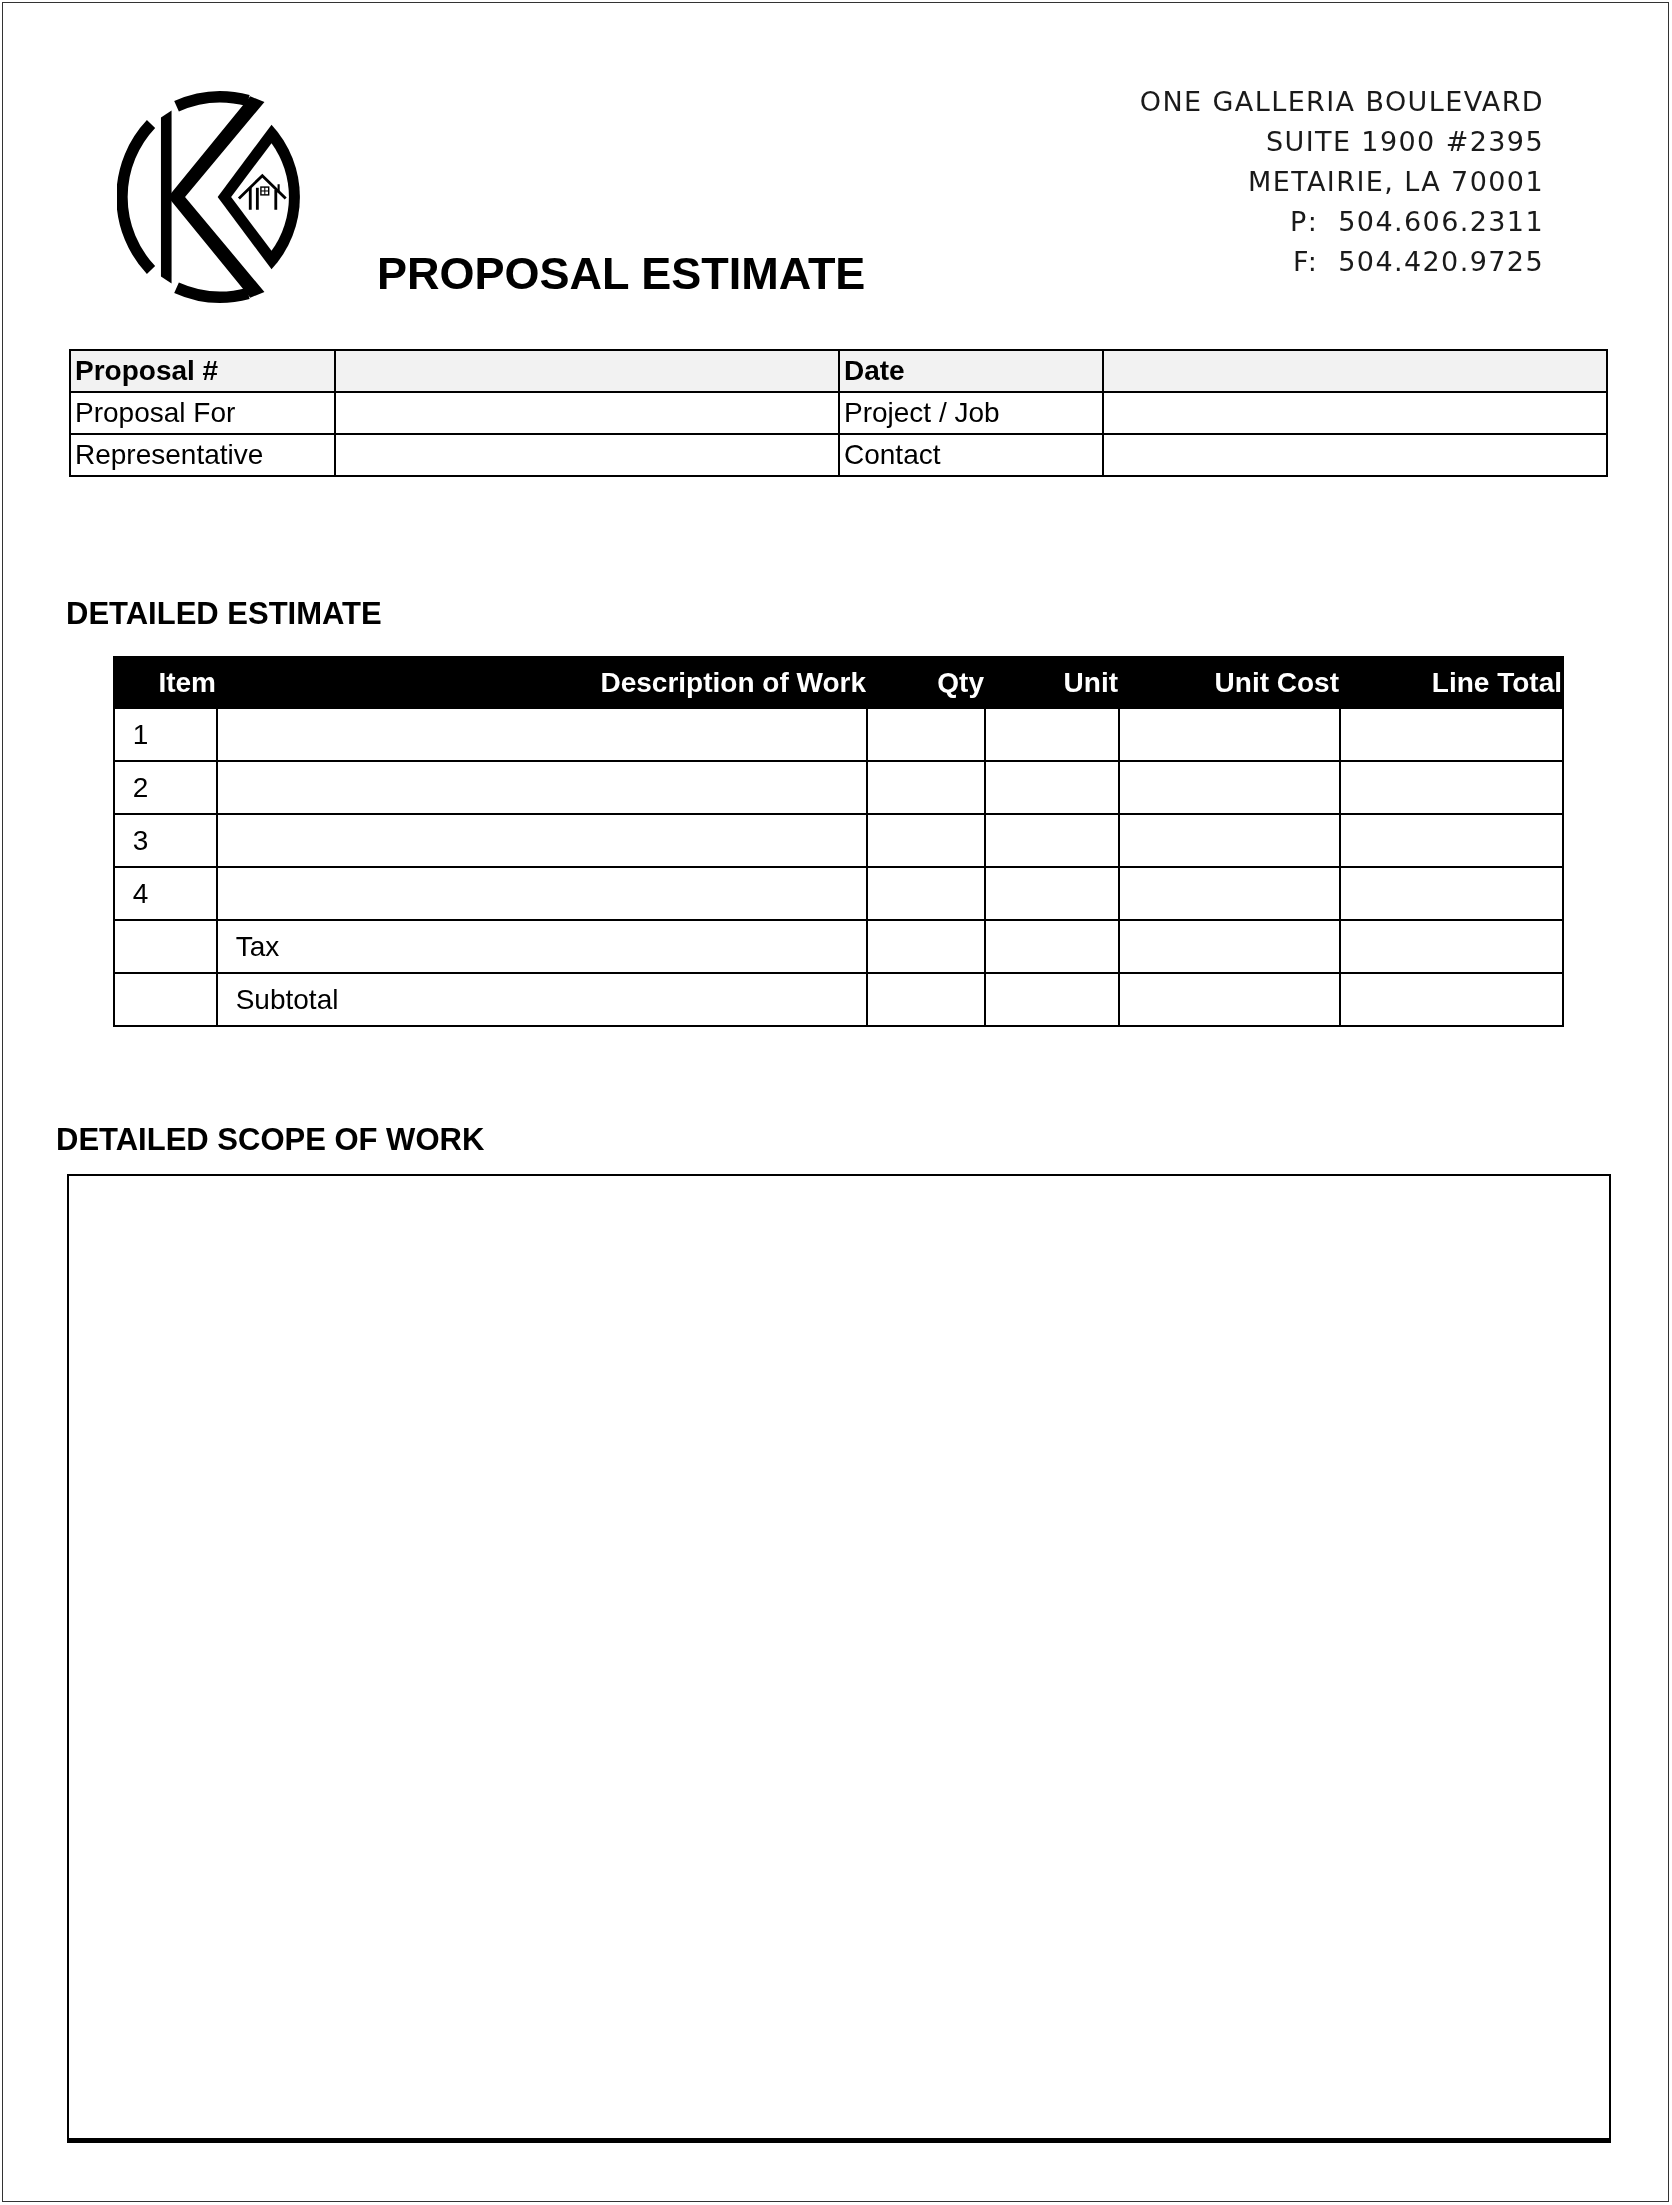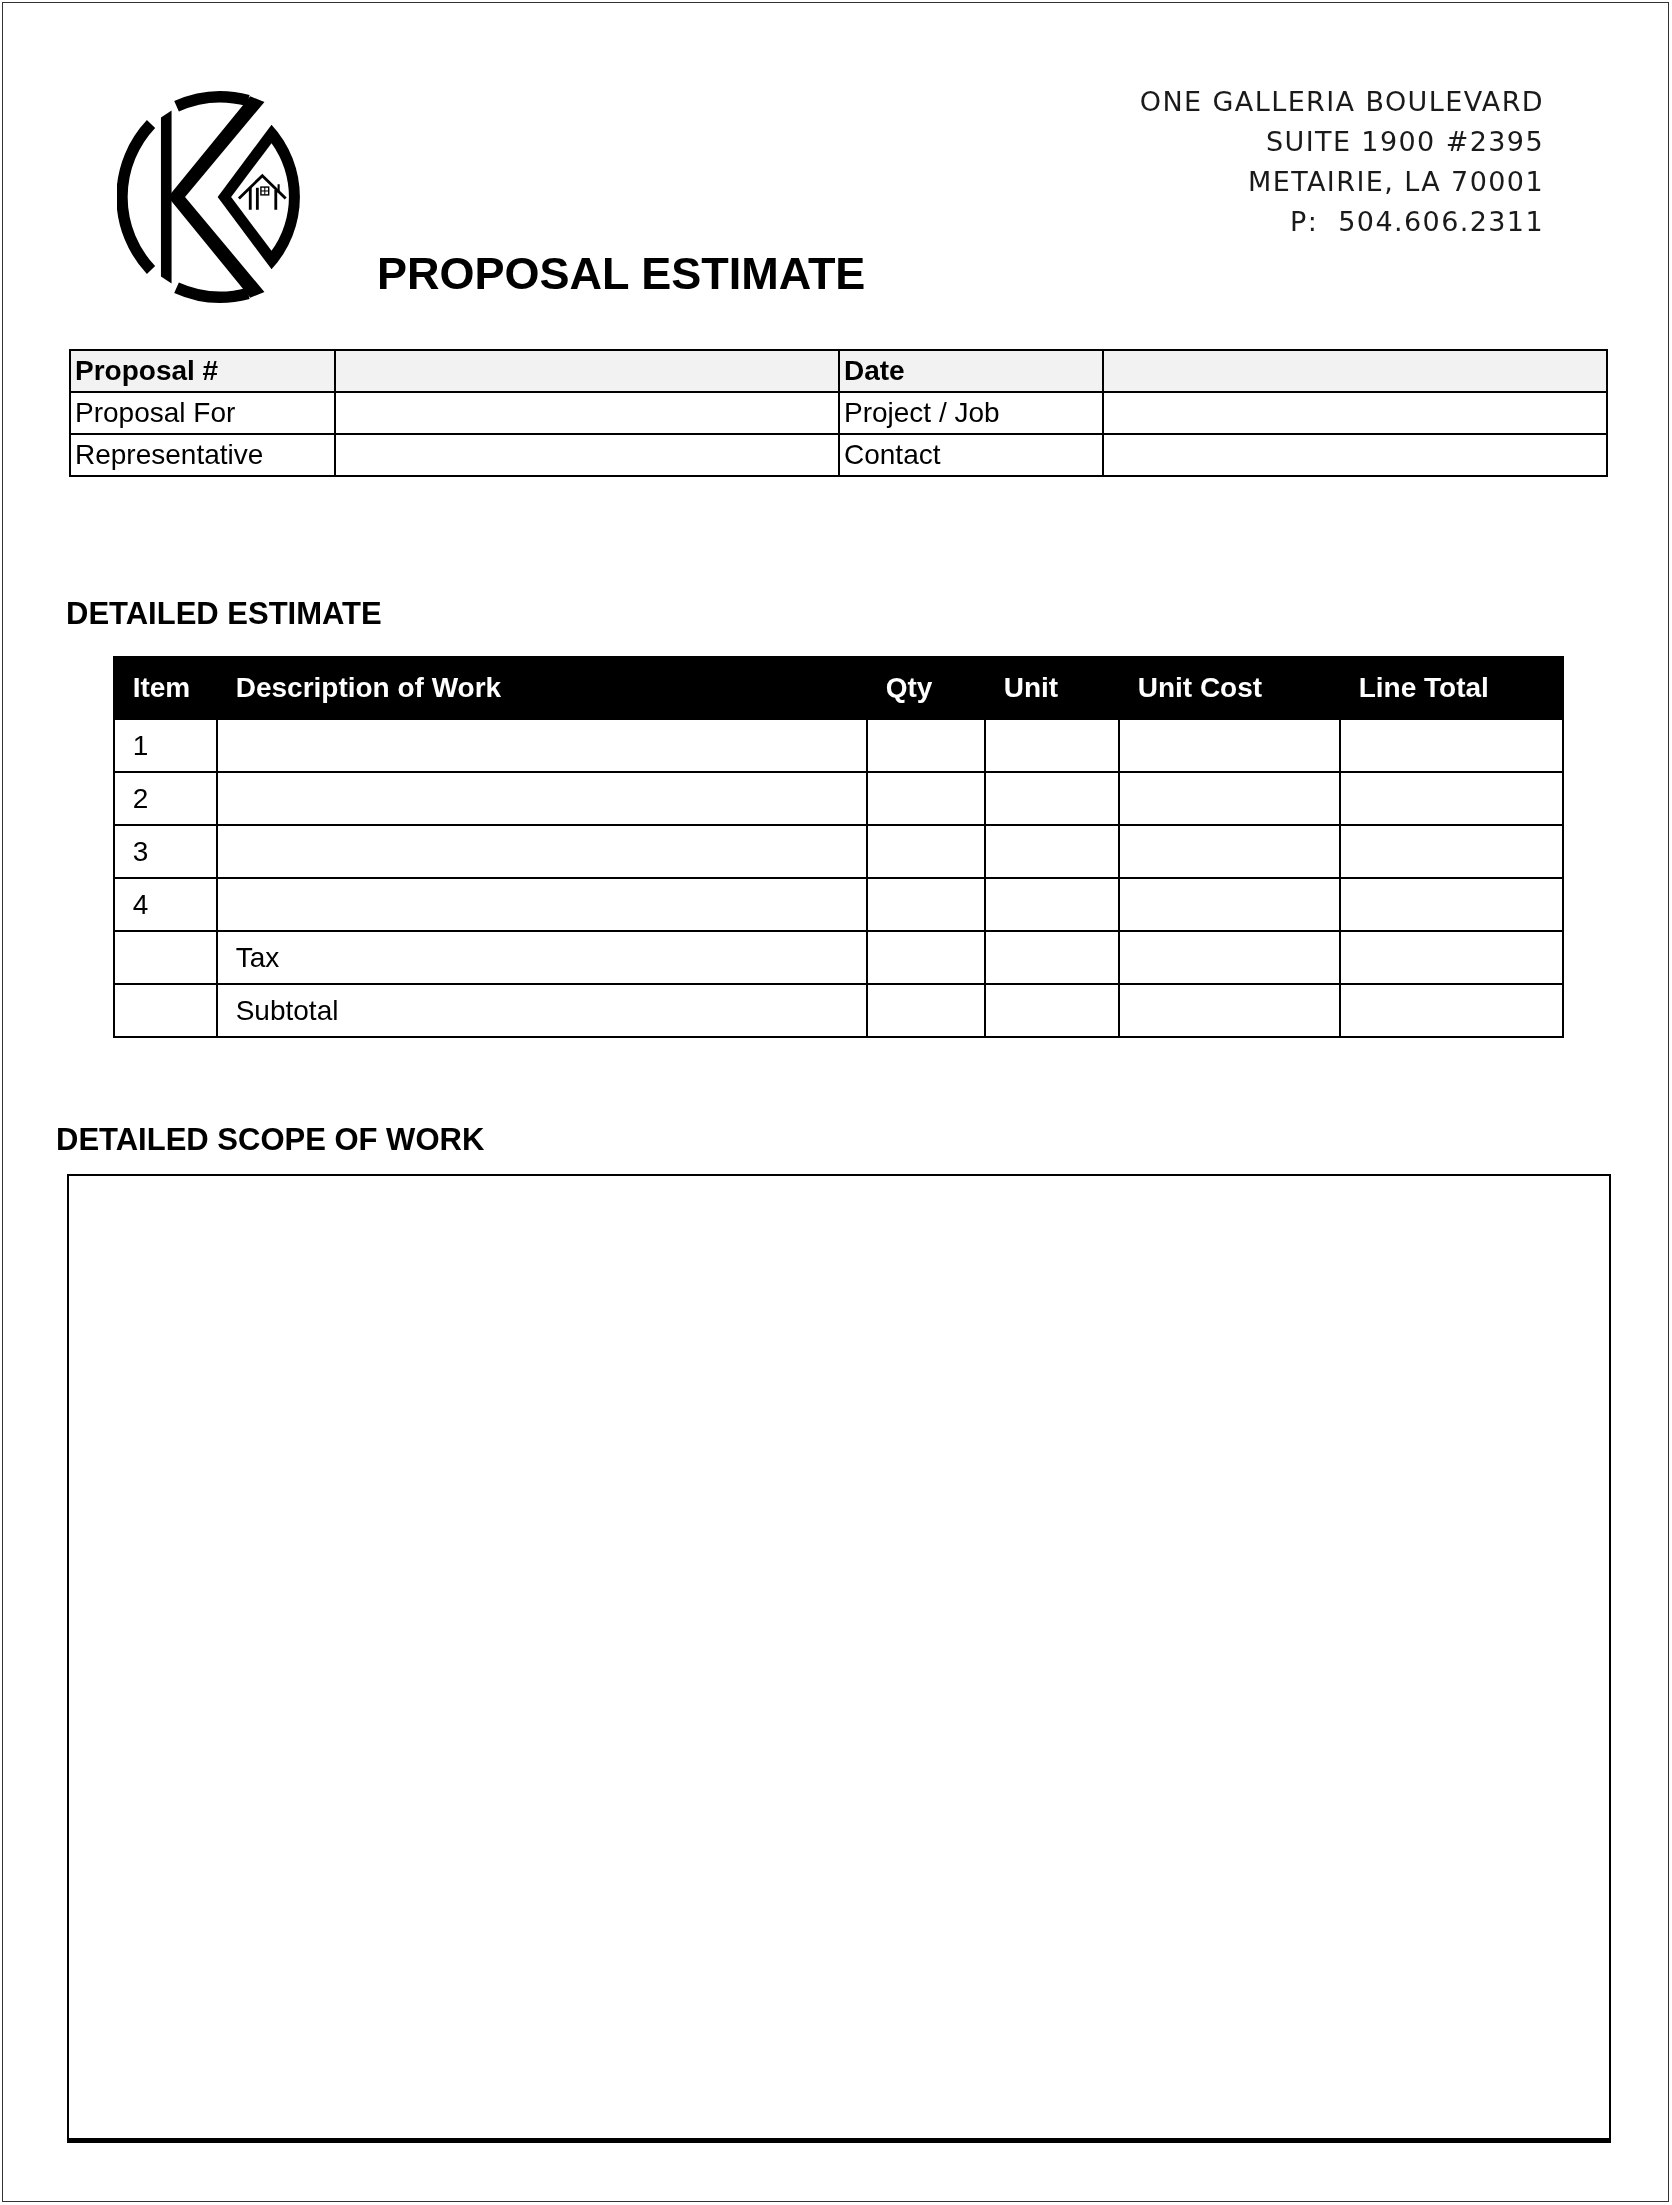--- a/index.html
+++ b/index.html
@@ -20,22 +20,22 @@
   .info td { height: 42px; border-left: 2.1px solid #000; border-right: 2.1px solid #000;
              border-top: 2.8px solid #000; border-bottom: 2.8px solid #000;
              font-size: 28px; padding: 0 0 0 4px; vertical-align: middle; box-sizing: border-box; }
   .info tr.hdr td { background: #f2f2f2; font-weight: bold; }
 
   .section { position: absolute; font-size: 31px; font-weight: bold; white-space: nowrap; }
   .sec-est { left: 66px; top: 596px; }
   .sec-scope { left: 56px; top: 1122px; }
 
   .est { left: 113px; top: 656px; width: 1449px; }
-  .est th { background: #000; color: #fff; font-size: 28px; font-weight: bold; text-align: left;
-            height: 62px; padding: 0 0 0 17.7px; border: 2.1px solid #000; box-sizing: border-box; }
+  .est th { background: #000; color: #fff; font-size: 28px; font-weight: bold; text-align: right;
+            height: 51px; padding: 0 0 0 17.7px; border: 2.1px solid #000; box-sizing: border-box; }
   .est td { height: 53px; border: 2.1px solid #000; border-top-width: 2.8px; border-bottom-width: 2.8px;
             font-size: 28px; padding: 0 0 0 17.7px; box-sizing: border-box; }
   .est td.bold { font-weight: bold; }
 
   .scope-box { position: absolute; left: 67px; top: 1174px; width: 1544px; height: 969px;
                border: 2.8px solid #000; border-bottom-width: 5px; box-sizing: border-box; }
 </style>
 </head>
 <body>
 
@@ -64,20 +64,21 @@
   <line x1="203" y1="149.5" x2="214" y2="149.5" stroke="#000" stroke-width="1.5"></line>
 </svg>
 
 <div class="title">PROPOSAL ESTIMATE</div>
 
 <div class="address">
   <div>ONE GALLERIA BOULEVARD</div>
   <div>SUITE 1900 #2395</div>
   <div>METAIRIE, LA 70001</div>
   <div>P:  504.606.2311</div>
+  <div>F:  504.420.9725</div>
 </div>
 
 <table class="info">
   <colgroup>
       <col style="width:265px">
       <col style="width:504px">
       <col style="width:264px">
       <col style="width:504px">
     </colgroup>
   <tbody>

